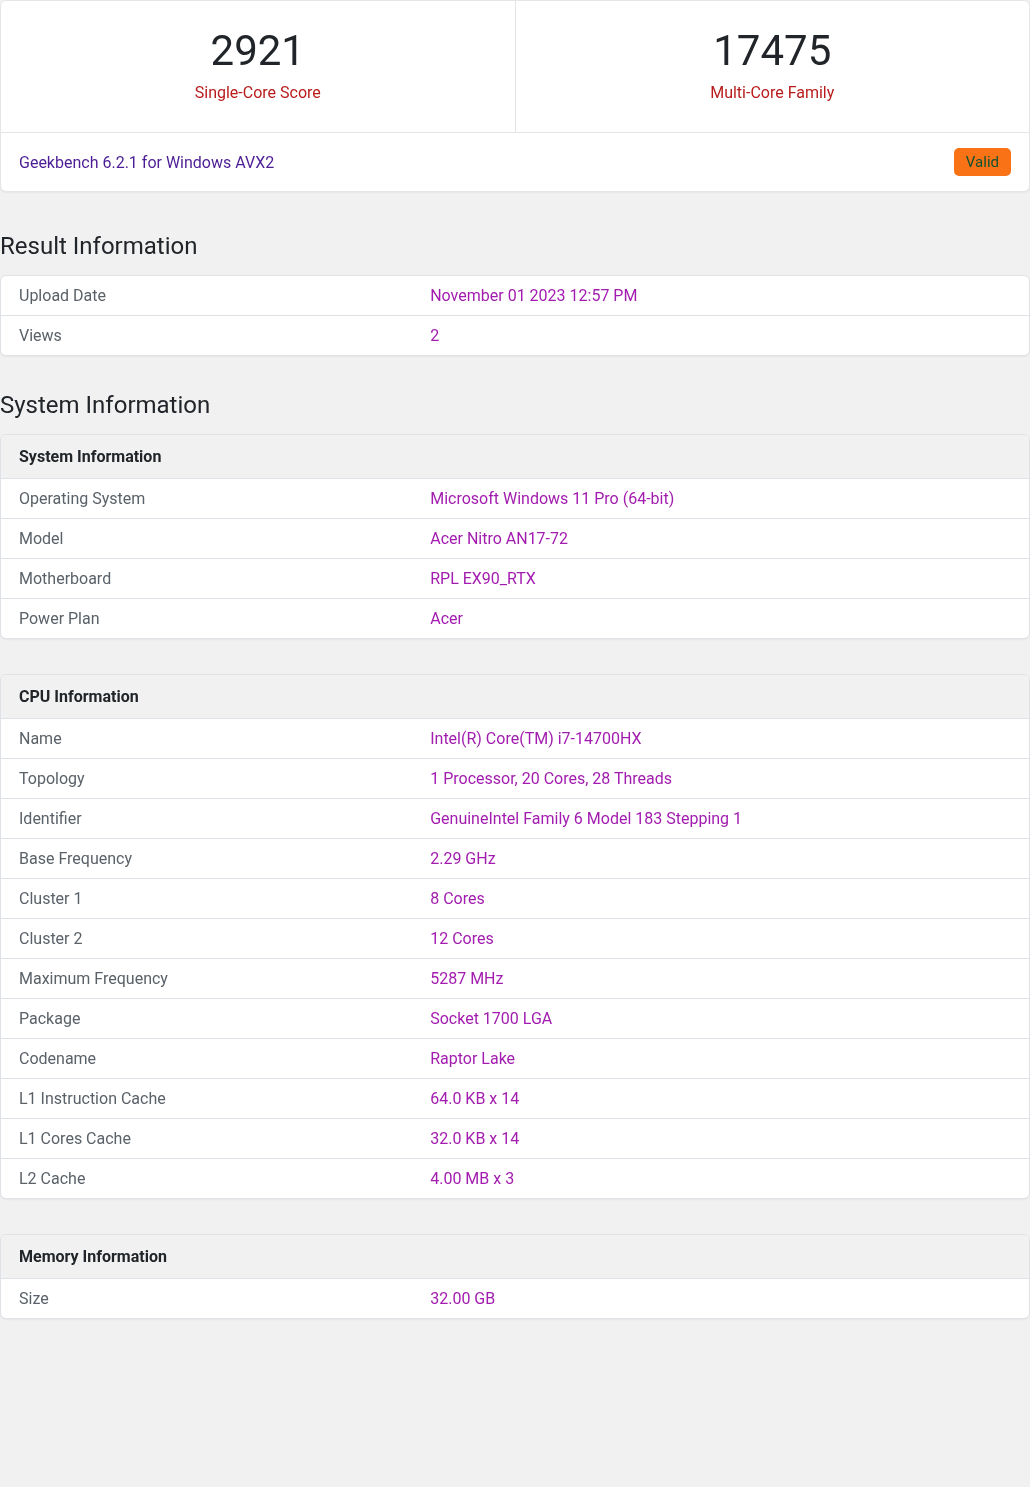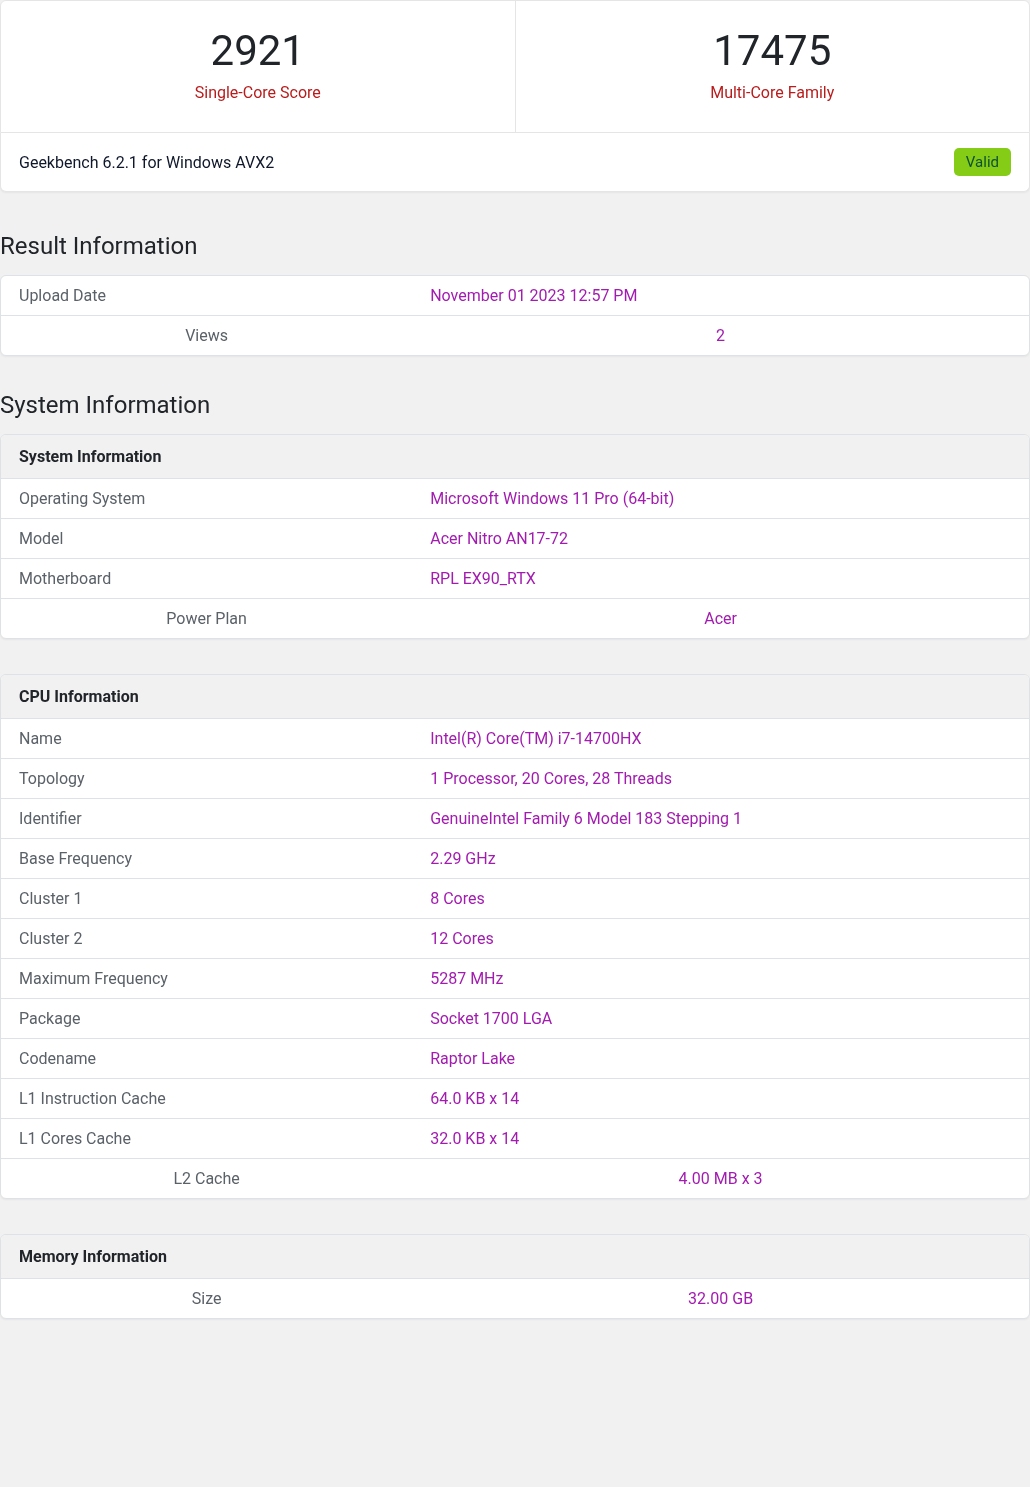--- a/index.html
+++ b/index.html
@@ -44,25 +44,25 @@
       border-top: none;
       border-radius: 0 0 6px 6px;
       padding: 15px 18px;
       display: flex;
       justify-content: space-between;
       align-items: center;
       margin-bottom: 40px;
       box-shadow: 0 1px 2px rgba(0,0,0,0.05);
     }
     .version-text {
-      color: #0f172a;
+      color: #4c1d95;
       font-size: 16px;
     }
     .badge-valid {
-      background-color: #84cc16;
+      background-color: #f97316;
       color: #0f5132;
       padding: 5px 12px;
       border-radius: 5px;
       font-size: 15px;
     }
     .section-heading {
       font-size: 24px;
       font-weight: 400;
       margin-bottom: 15px;
       color: #212529;
@@ -87,21 +87,20 @@
       color: #212529;
       border-bottom: 1px solid #dee2e6;
     }
     .info-table td {
       padding: 10px 18px;
       border-bottom: 1px solid #dee2e6;
       font-size: 16px;
     }
     .info-table tr:last-child td {
       border-bottom: none;
-      text-align: center;
     }
     .info-table td.key {
       color: #5a6168;
       width: 40%;
       margin-top: 20px;
     }
     .info-table td.value {
       color: #a21caf;
     }
     .info-table.no-header td.key {

